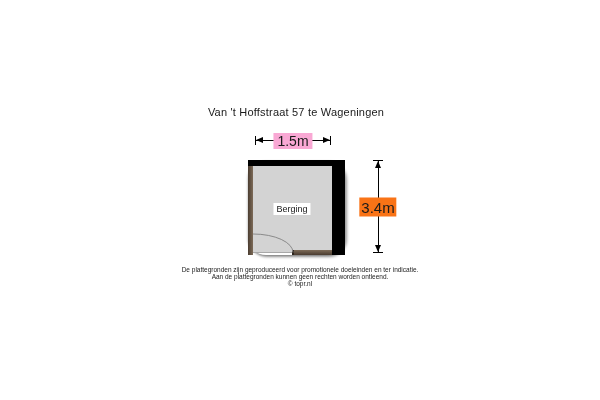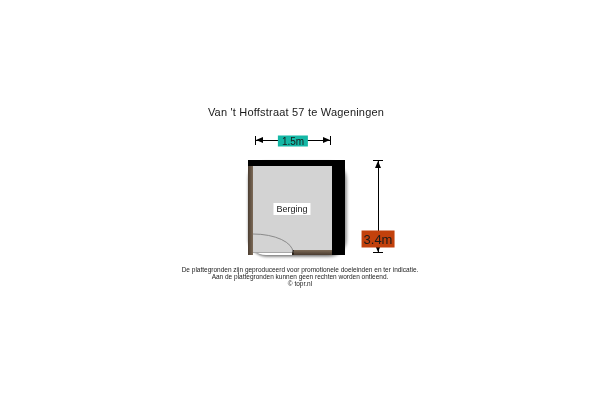--- a/index.html
+++ b/index.html
@@ -61,23 +61,23 @@
     border-top: 3.5px solid transparent;
     border-bottom: 3.5px solid transparent;
   }
   .dim-h .arr-l { left: 1px; border-right: 7px solid #000; }
   .dim-h .arr-r { right: 1px; border-left: 7px solid #000; }
   .dim-h .dim-label {
     position: absolute;
     top: 50%;
     left: 50%;
     transform: translate(-50%, -50%);
-    background: #14b8a6;
+    background: #f9a8d4;
     padding: 0 4px;
-    font-size: 10px;
+    font-size: 14px;
     color: #1a1a1a;
     white-space: nowrap;
   }
 
   
   .dim-v {
     position: absolute;
     left: 373px;
     top: 160px;
     width: 10px;
@@ -108,26 +108,25 @@
     border-left: 3.5px solid transparent;
     border-right: 3.5px solid transparent;
   }
   .dim-v .arr-u { top: 1px; border-bottom: 7px solid #000; }
   .dim-v .arr-d { bottom: 1px; border-top: 7px solid #000; }
   .dim-v .dim-label {
     position: absolute;
     top: 50%;
     left: 50%;
     transform: translate(-50%, -50%);
-    background: #c2410c;
+    background: #f97316;
     padding: 1px 2px;
-    font-size: 13px;
-    color: #1a1a1a;
-    white-space: nowrap;
-    margin-top: 32px;
+    font-size: 15px;
+    color: #1a1a1a;
+    white-space: nowrap;
   }
 
   
   .plan {
     position: absolute;
     left: 248px;
     top: 160px;
     width: 97px;
     height: 95px;
     box-shadow: 2px 2px 3px rgba(0,0,0,0.40), -1px 1px 2px rgba(0,0,0,0.18);

